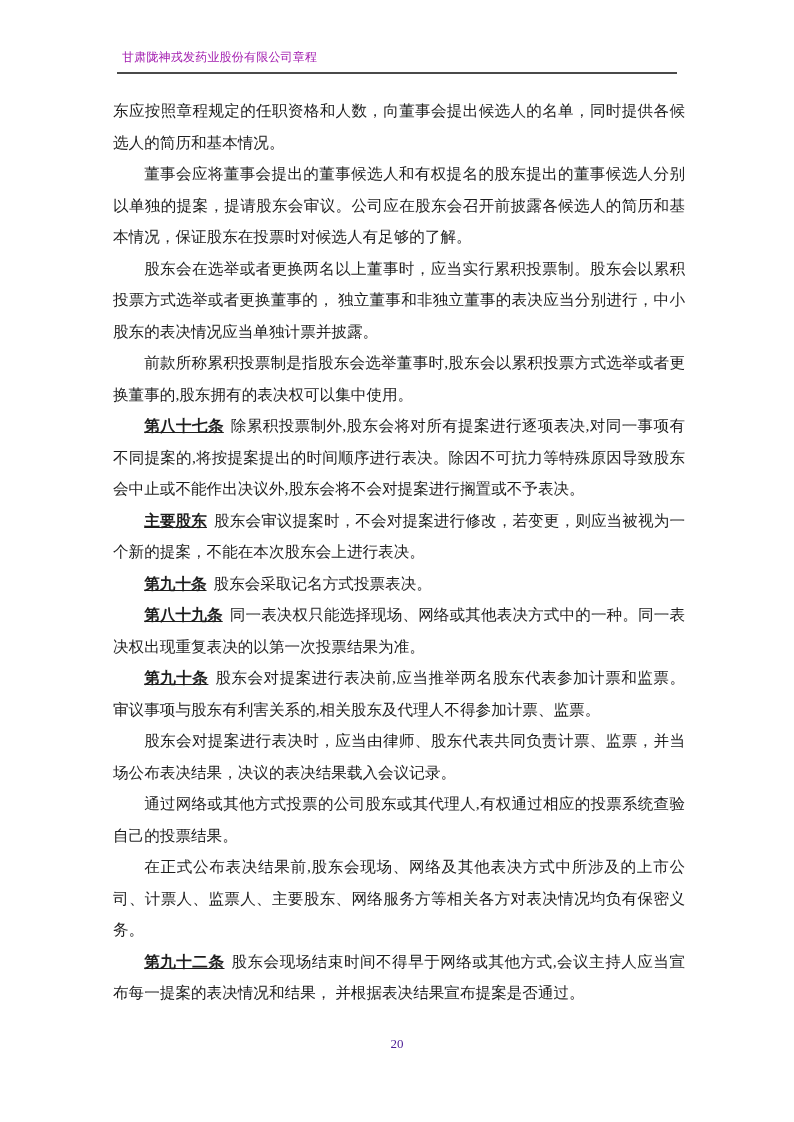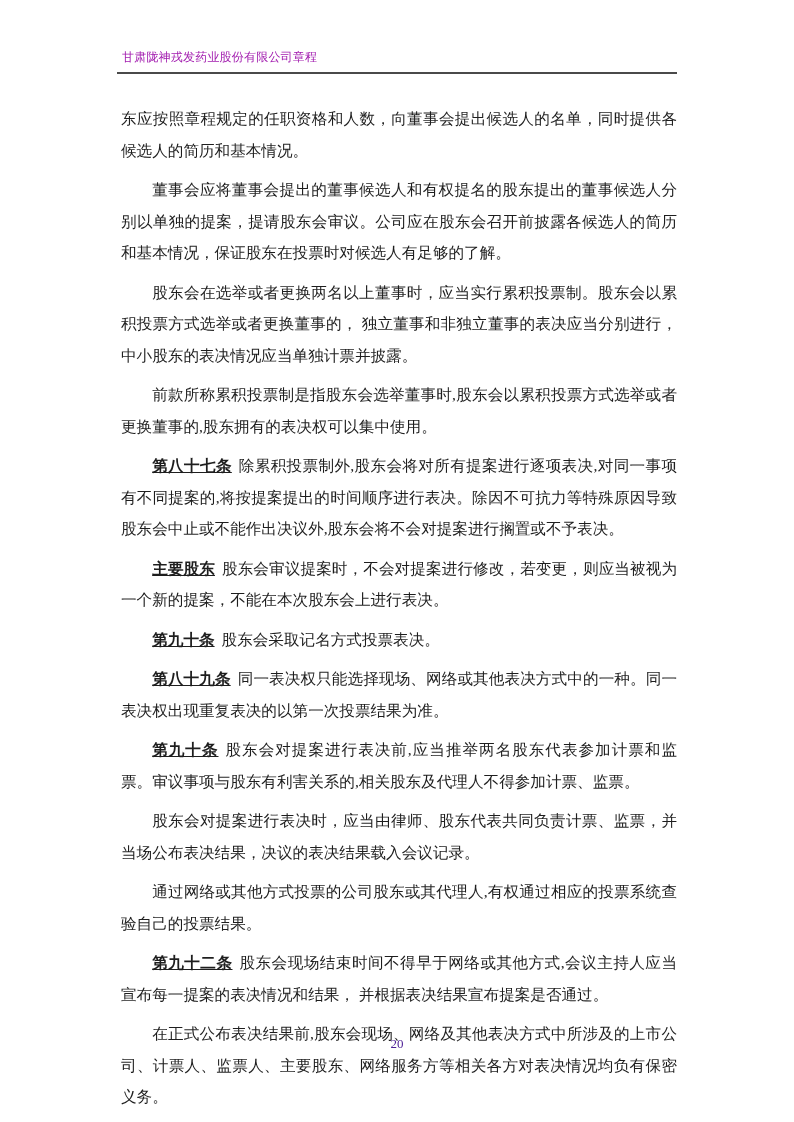--- a/index.html
+++ b/index.html
@@ -37,21 +37,21 @@
     position: absolute;
     left: 113px;
     top: 95px;
     width: 572px;
     font-size: 15.6px;
     line-height: 31.5px;
     color: #1e1e1e;
     text-align: justify;
   }
   .content p {
-    margin: 8px;
+    margin: 0;
     padding: 0;
   }
   .content p.indent {
     text-indent: 2em;
   }
   .article-number {
     font-weight: bold;
     margin-right: 0.45em;
     text-decoration: underline;
   }
@@ -79,19 +79,19 @@
       <p class="indent">董事会应将董事会提出的董事候选人和有权提名的股东提出的董事候选人分别以单独的提案，提请股东会审议。公司应在股东会召开前披露各候选人的简历和基本情况，保证股东在投票时对候选人有足够的了解。</p>
       <p class="indent">股东会在选举或者更换两名以上董事时，应当实行累积投票制。股东会以累积投票方式选举或者更换董事的， 独立董事和非独立董事的表决应当分别进行，中小股东的表决情况应当单独计票并披露。</p>
       <p class="indent">前款所称累积投票制是指股东会选举董事时,股东会以累积投票方式选举或者更换董事的,股东拥有的表决权可以集中使用。</p>
       <p class="indent"><b class="article-number">第八十七条</b>除累积投票制外,股东会将对所有提案进行逐项表决,对同一事项有不同提案的,将按提案提出的时间顺序进行表决。除因不可抗力等特殊原因导致股东会中止或不能作出决议外,股东会将不会对提案进行搁置或不予表决。</p>
       <p class="indent"><b class="article-number">主要股东</b>股东会审议提案时，不会对提案进行修改，若变更，则应当被视为一个新的提案，不能在本次股东会上进行表决。</p>
       <p class="indent"><b class="article-number">第九十条</b>股东会采取记名方式投票表决。</p>
       <p class="indent"><b class="article-number">第八十九条</b>同一表决权只能选择现场、网络或其他表决方式中的一种。同一表决权出现重复表决的以第一次投票结果为准。</p>
       <p class="indent"><b class="article-number">第九十条</b>股东会对提案进行表决前,应当推举两名股东代表参加计票和监票。审议事项与股东有利害关系的,相关股东及代理人不得参加计票、监票。</p>
       <p class="indent">股东会对提案进行表决时，应当由律师、股东代表共同负责计票、监票，并当场公布表决结果，决议的表决结果载入会议记录。</p>
       <p class="indent">通过网络或其他方式投票的公司股东或其代理人,有权通过相应的投票系统查验自己的投票结果。</p>
+      <p class="indent">在正式公布表决结果前,股东会现场、网络及其他表决方式中所涉及的上市公司、计票人、监票人、主要股东、网络服务方等相关各方对表决情况均负有保密义务。</p>
       <p class="indent"><b class="article-number">第九十二条</b>股东会现场结束时间不得早于网络或其他方式,会议主持人应当宣布每一提案的表决情况和结果， 并根据表决结果宣布提案是否通过。</p>
-      <p class="indent">在正式公布表决结果前,股东会现场、网络及其他表决方式中所涉及的上市公司、计票人、监票人、主要股东、网络服务方等相关各方对表决情况均负有保密义务。</p>
     </div>
 
   <div class="page-number">20</div>
 
 </div>
 
 </body></html>

